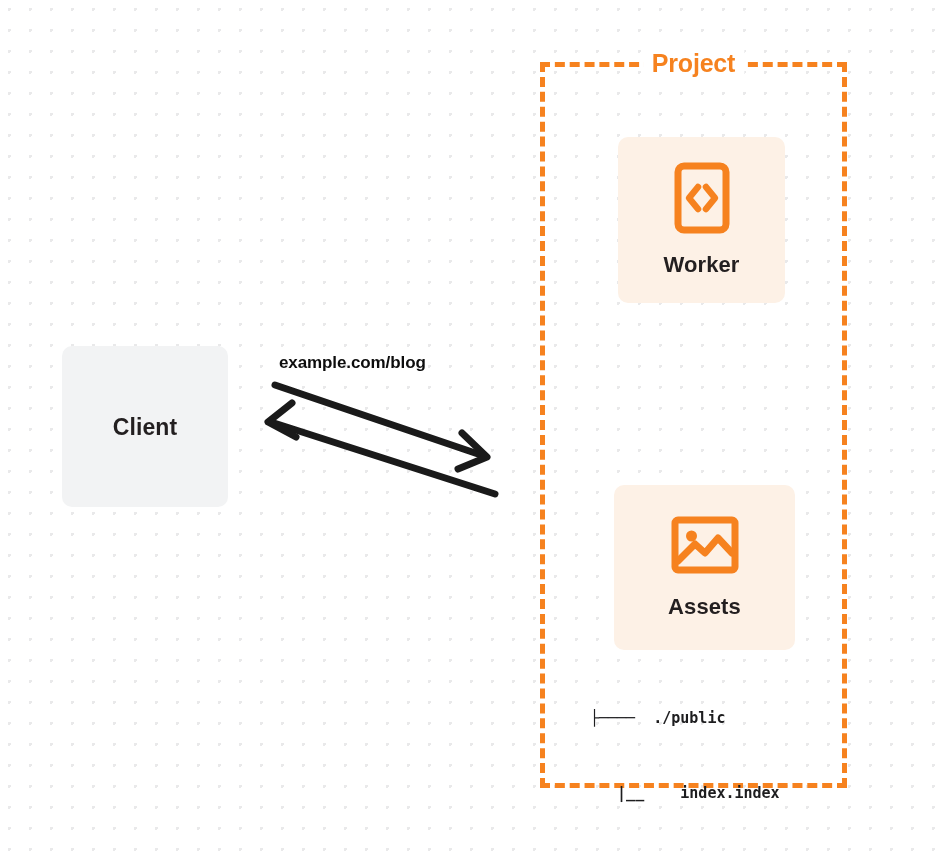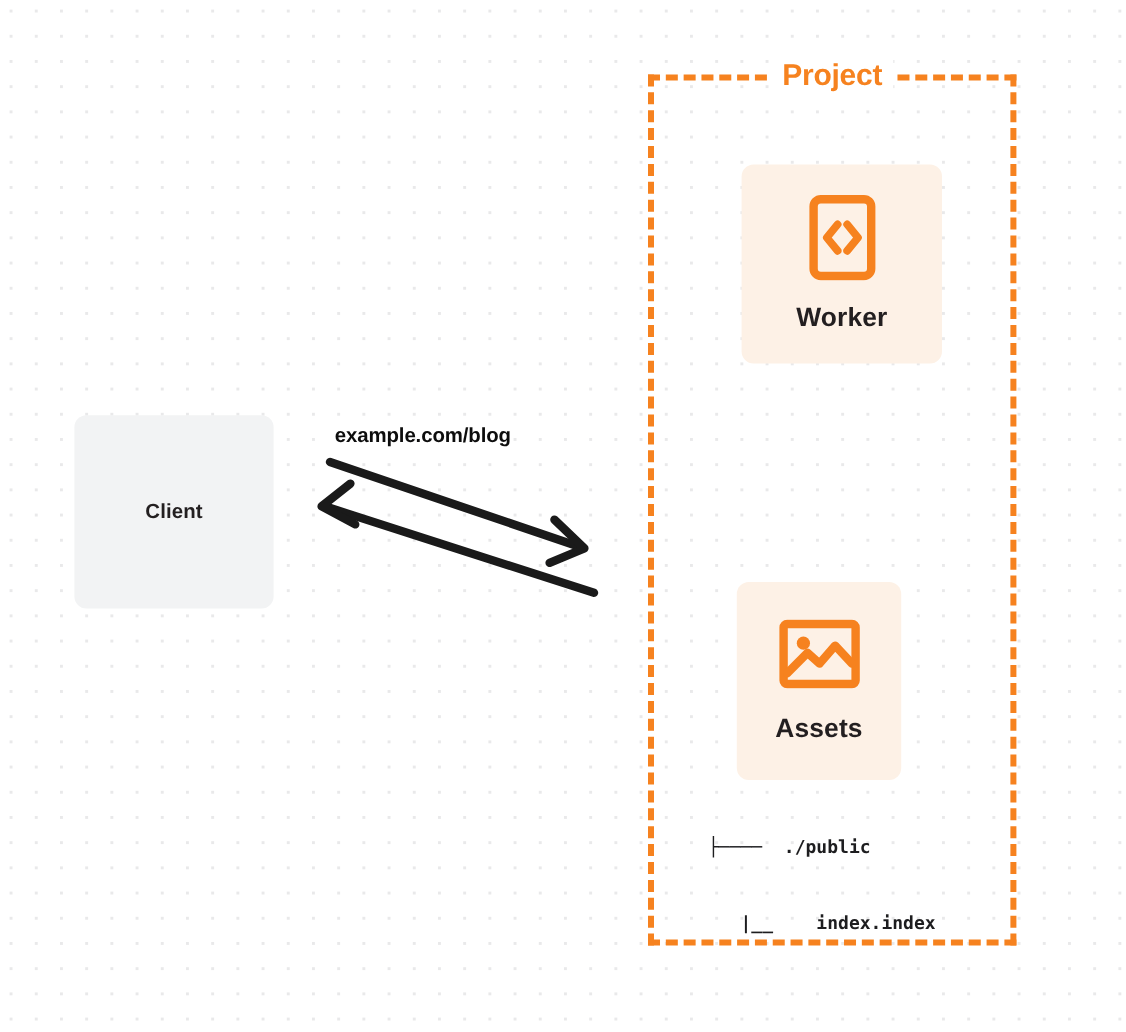--- a/index.html
+++ b/index.html
@@ -80,21 +80,21 @@
     width: 167px;
     height: 166px;
     background-color: #FDF1E6;
     align-items: center;
   }
   #worker-node .node-icon { margin-bottom: 18px; }
 
   #assets-node {
     left: 69px;
     top: 418px;
-    width: 137px;
+    width: 181px;
     height: 165px;
     background-color: #FDF1E6;
   }
   #assets-node .node-icon { margin-bottom: 20px; }
 
   
   #assets-file-tree {
     position: absolute;
     left: 45px;
     top: 587px;
@@ -102,31 +102,32 @@
     font-family: "DejaVu Sans Mono", "Liberation Mono", monospace;
     font-size: 15px;
     font-weight: 700;
     line-height: 21px;
     color: #1d1d1f;
     white-space: pre;
   }
   #assets-file-tree .tree-row {
     display: block;
     white-space: pre;
+    margin-top: 12px;
   }
 
   
   #client-node {
     left: 62px;
     top: 346px;
     width: 166px;
     height: 161px;
     background-color: #F2F3F4;
   }
-  #client-node .node-label { font-size: 17px; }
+  #client-node .node-label { font-size: 23px; }
 
   
   #request-label {
     position: absolute;
     left: 279px;
     top: 338px;
     font-size: 17px;
     font-weight: 700;
     color: #0d0d0d;
     letter-spacing: -0.1px;

